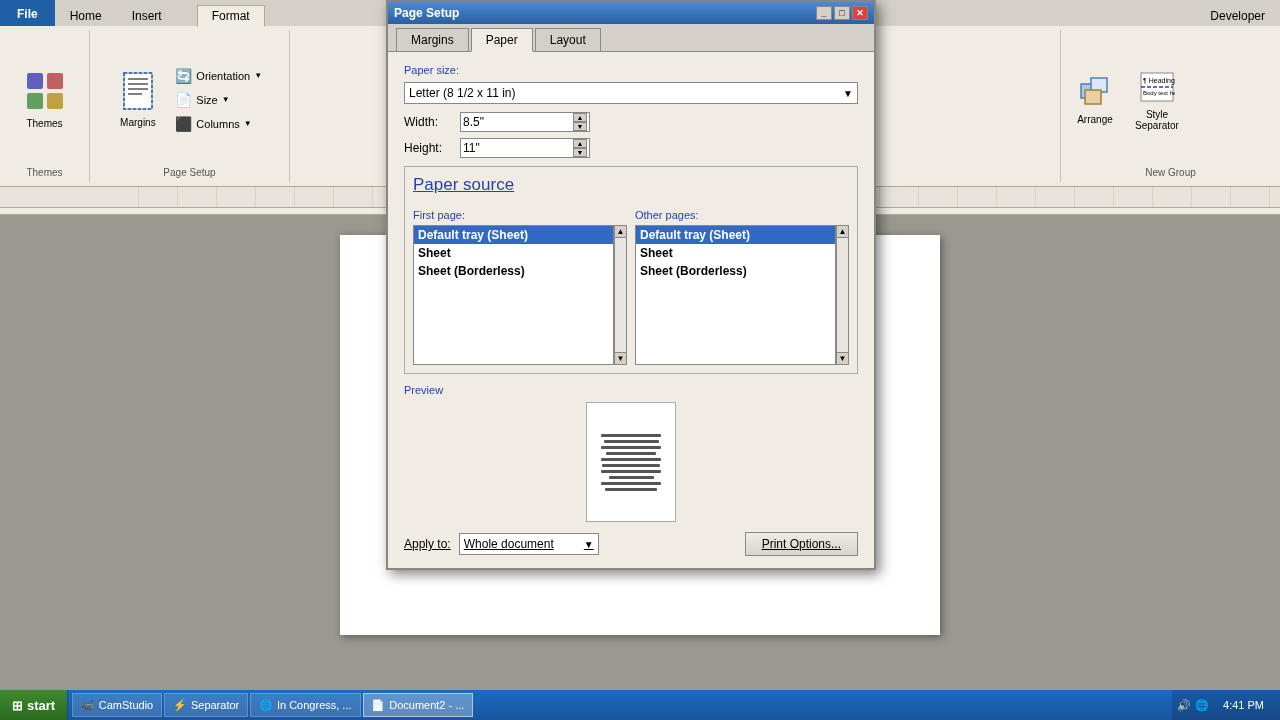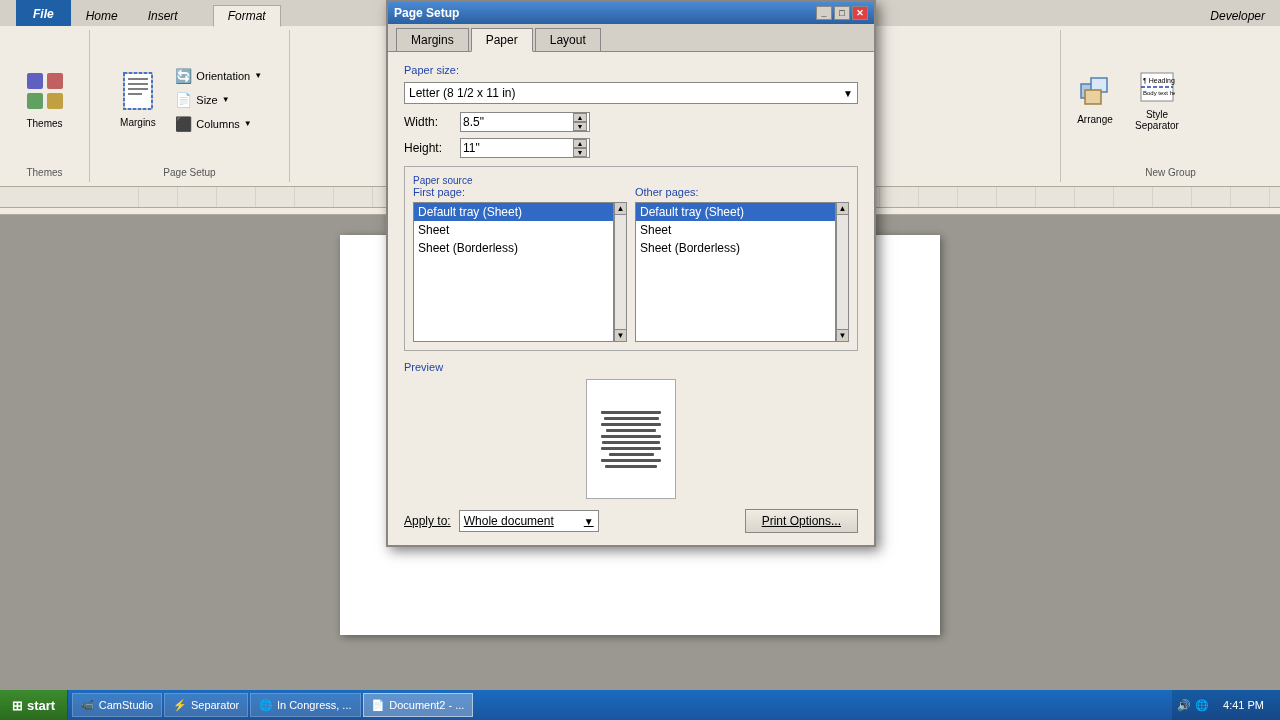--- a/index.html
+++ b/index.html
@@ -20,22 +20,21 @@
       height: 215px;
       background: #f0ece4;
       border-bottom: 1px solid #b0a898;
     }
 
     .ribbon-tabs {
       display: flex;
       height: 26px;
       background: #d4d0c8;
       align-items: flex-end;
-      padding-left: 16px;
-      font-style: italic;
+      padding-left: 0;
     }
 
     .ribbon-tab {
       padding: 3px 14px;
       font-size: 12px;
       cursor: pointer;
       border: 1px solid transparent;
       border-bottom: none;
       background: transparent;
       color: #000;
@@ -357,22 +356,23 @@
     }
 
     .paper-source-section {
       border: 1px solid #aaa;
       padding: 8px;
       margin-top: 8px;
     }
 
     .source-label {
       color: #2244aa;
-      font-size: 10px;
-      margin-bottom: 0;
+      font-size: 17px;
+      margin-bottom: 14px;
+      text-decoration: underline;
     }
 
     .source-row {
       display: flex;
       gap: 8px;
     }
 
     .source-col {
       flex: 1;
     }
@@ -387,20 +387,21 @@
       border: 1px solid #888;
       background: white;
       height: 140px;
       overflow-y: auto;
       font-size: 12px;
     }
 
     .list-item {
       padding: 2px 4px;
       cursor: pointer;
+      font-weight: bold;
     }
 
     .list-item.selected {
       background: #316ac5;
       color: white;
     }
 
     .preview-section {
       margin-top: 10px;
     }

